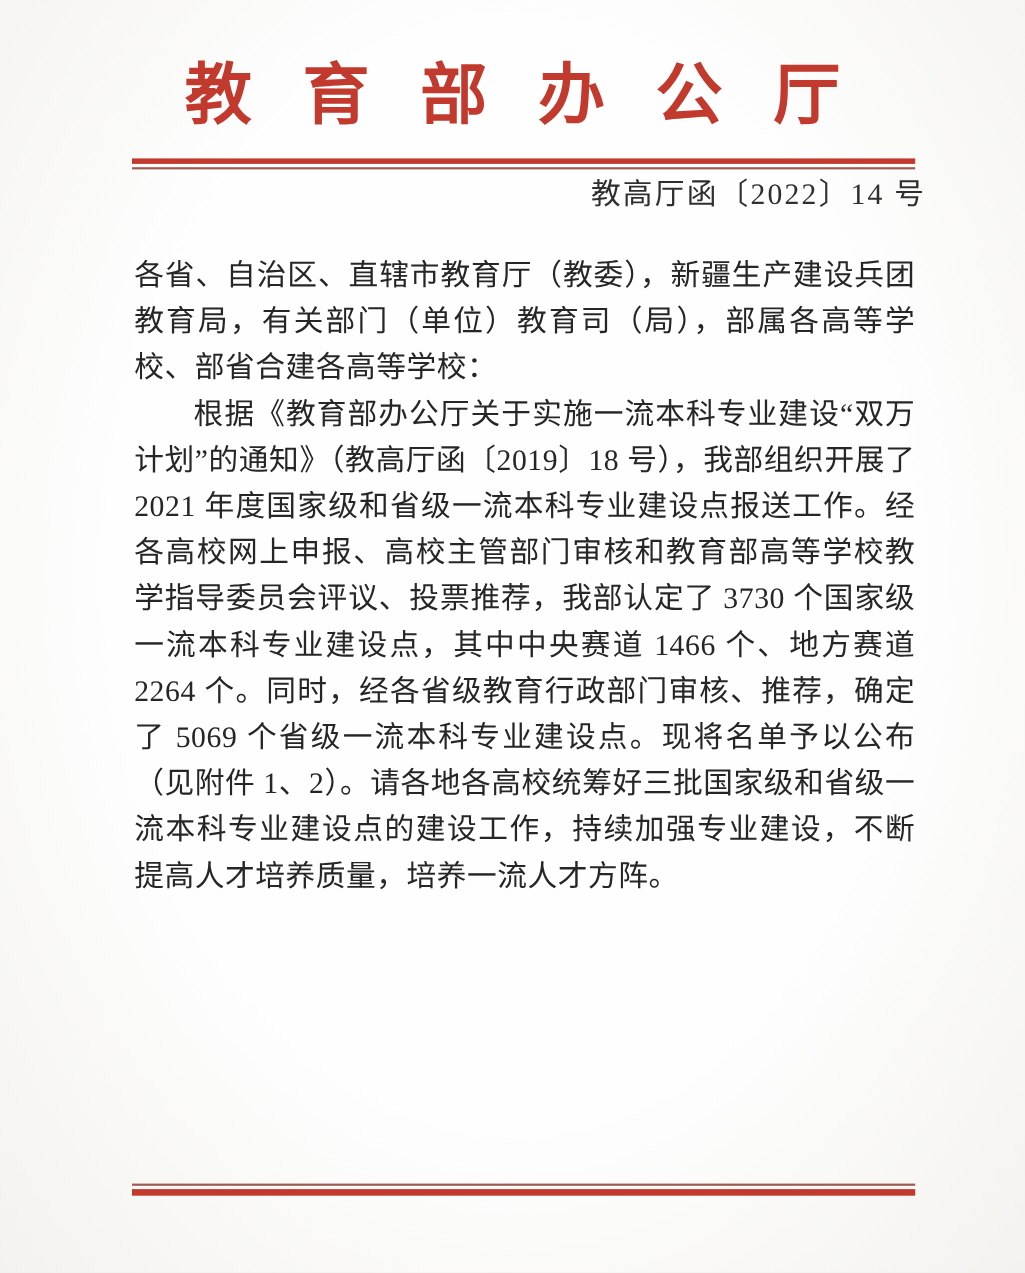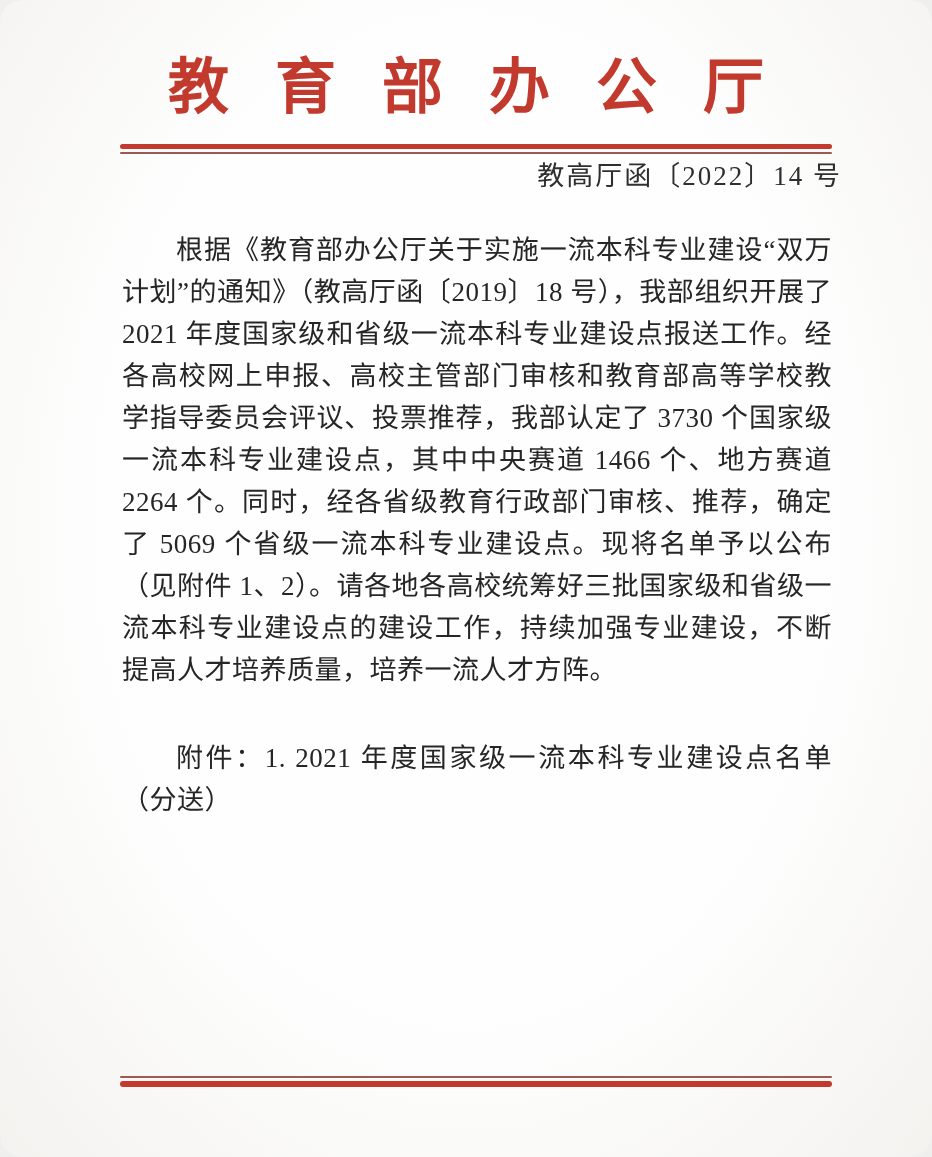--- a/index.html
+++ b/index.html
@@ -1,21 +1,21 @@
 <!DOCTYPE html>
 <html lang="zh-CN" style="--accent-red: #c23a2d; --rule-thin: #9c5a52; --text-color: #262626; --page-bg: #fdfdfc;"><head>
 <meta charset="utf-8">
 <style>
   :root{
     --accent-red:#c23a2d;
     --rule-thin:#9c5a52;
     --text-color:#262626;
     --page-bg:#fdfdfc;
   }
-  *{box-sizing:border-box;border-radius:22px;}
+  *{box-sizing:border-box;}
   html,body{margin:0;padding:0;}
   body{
     background:#efefed;
     font-family:"Liberation Serif","DejaVu Serif",serif;
   }
   .page{
     position:relative;
     width:932px;
     height:1157px;
     margin:0 auto;
@@ -93,22 +93,22 @@
 
   <div class="rule rule-top">
     <div class="thick"></div>
     <div class="thin"></div>
   </div>
 
   <div class="doc-number">教高厅函〔2022〕14 号</div>
 
 
   <div class="body-text">
+    <p class="salutation">各省、自治区、直辖市教育厅（教委），新疆生产建设兵团教育局，有关部门（单位）教育司（局），部属各高等学校、部省合建各高等学校：</p>
     <p class="para">根据《教育部办公厅关于实施一流本科专业建设“双万计划”的通知》（教高厅函〔2019〕18 号），我部组织开展了 2021 年度国家级和省级一流本科专业建设点报送工作。经各高校网上申报、高校主管部门审核和教育部高等学校教学指导委员会评议、投票推荐，我部认定了 3730 个国家级一流本科专业建设点，其中中央赛道 1466 个、地方赛道 2264 个。同时，经各省级教育行政部门审核、推荐，确定了 5069 个省级一流本科专业建设点。现将名单予以公布（见附件 1、2）。请各地各高校统筹好三批国家级和省级一流本科专业建设点的建设工作，持续加强专业建设，不断提高人才培养质量，培养一流人才方阵。</p>
-    <p class="attachment">附件：1. 2021 年度国家级一流本科专业建设点名单（分送）</p>
   </div>
 
   <div class="rule-bottom">
     <div class="thin"></div>
     <div class="thick"></div>
   </div>
 
 </div>
 
 </body></html>

